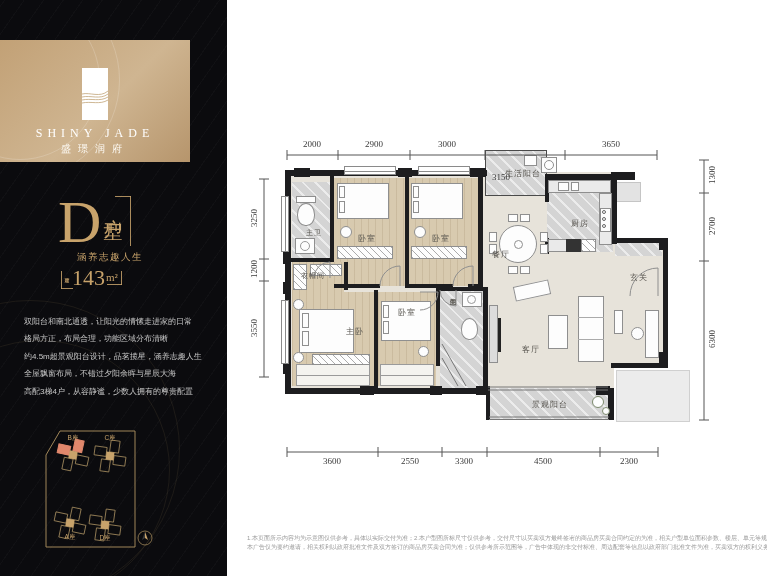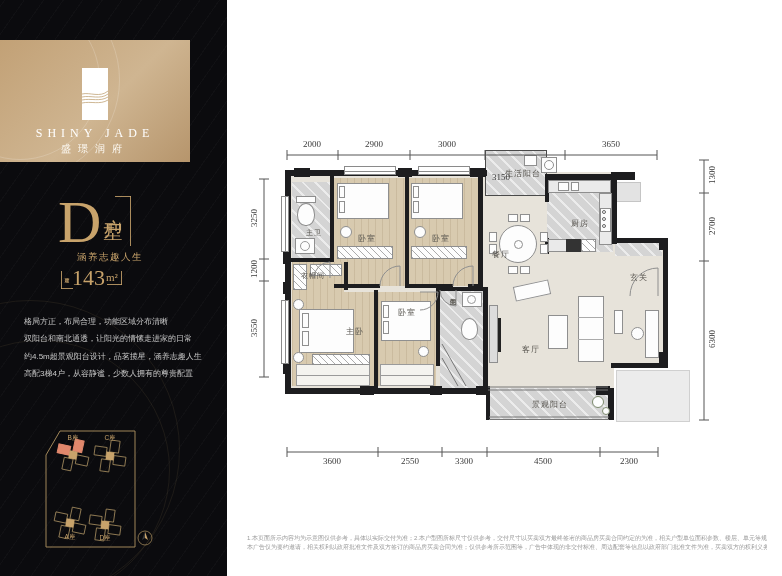--- a/index.html
+++ b/index.html
@@ -88,23 +88,24 @@
       <div class="bracket" style="left:61px;top:288px;width:12px;height:1px;"></div>
       <div class="bracket" style="left:121px;top:271px;width:1px;height:14px;"></div>
       <div class="bracket" style="left:107px;top:284px;width:15px;height:1px;"></div>
       <div class="unit-layout">涵养志趣人生</div>
       <span class="area-prefix">建面</span>
       <span class="area-value">143</span>
       <span class="area-unit">m²</span>
     </div>
 
     <div class="desc">
+      <p>双阳台和南北通透，让阳光的情愫走进家的日常</p>
       <p>格局方正，布局合理，功能区域分布清晰</p>
-      <p>双阳台和南北通透，让阳光的情愫走进家的日常</p>
       <p>约4.5m超景观阳台设计，品茗揽星，涵养志趣人生</p>
+      <p>全屋飘窗布局，不错过夕阳余晖与星辰大海</p>
       <p>高配3梯4户，从容静谧，少数人拥有的尊贵配置</p>
     </div>
 
     <svg width="125" height="130" style="position:absolute;left:40px;top:425px;">
       <polygon points="20,6 95,6 95,122 6,122 6,30" fill="none" stroke="#a08659" stroke-width="1"></polygon>
 
       <g transform="translate(33,30) rotate(12)">
         <rect x="-1" y="-16" width="9" height="12" fill="#e0876c" stroke="#e0876c"></rect>
         <rect x="-16" y="-8" width="12" height="9" fill="#e0876c" stroke="#e0876c"></rect>
         <rect x="4" y="-1" width="12" height="9" fill="none" stroke="#a58c5f" stroke-width="0.8"></rect>

